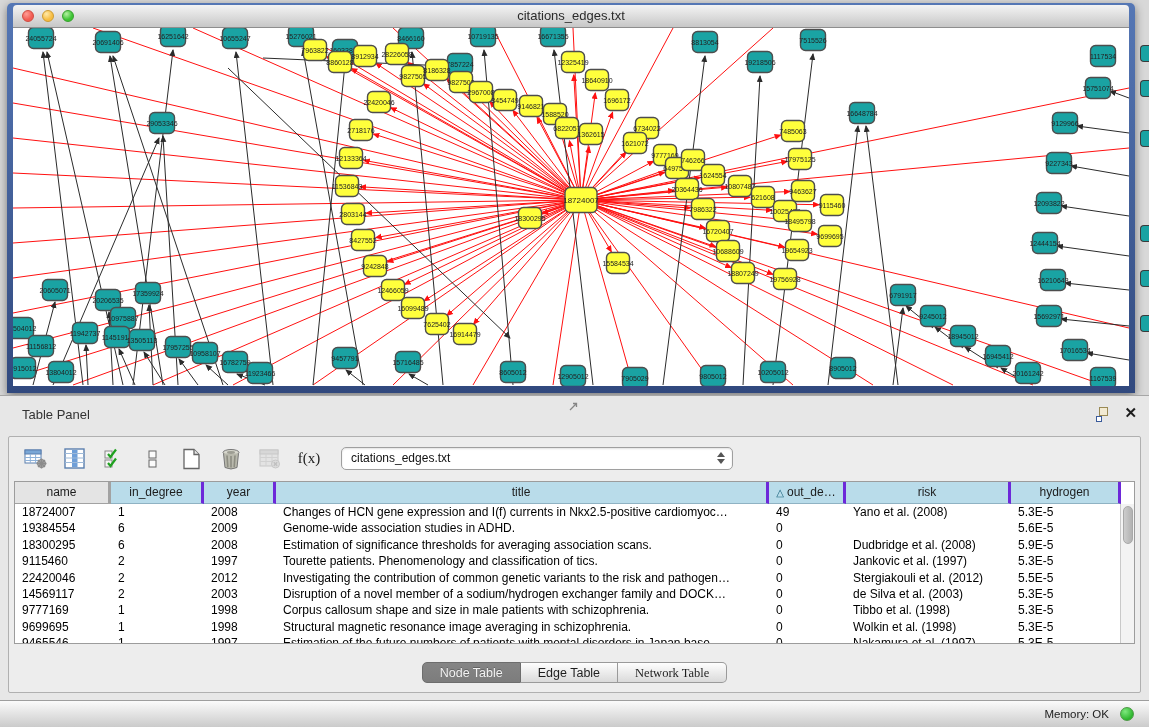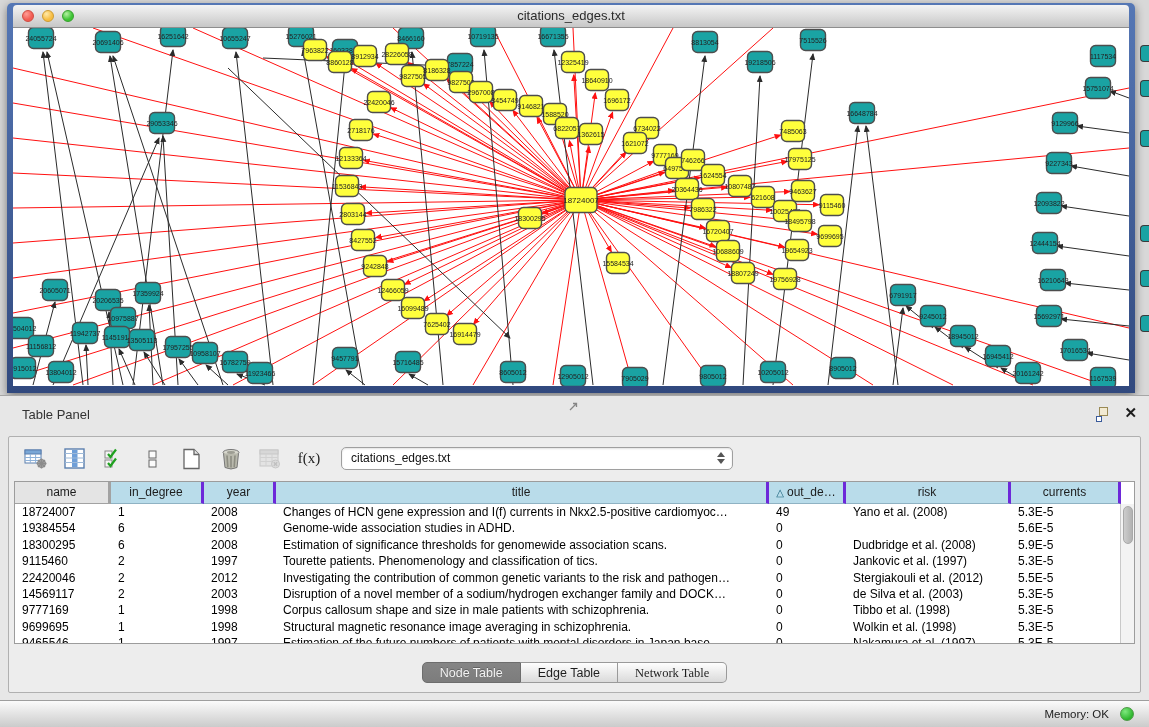--- a/index.html
+++ b/index.html
@@ -576,21 +576,21 @@
     </div>
 
     <div class="grid">
       <div class="thead" id="thead">
           <div class="th gray" style="width: 96px;">name</div>
           <div class="th blue" style="width: 93px;">in_degree</div>
           <div class="th blue" style="width: 72px;">year</div>
           <div class="th blue" style="width: 493px; text-align: center;">title</div>
           <div class="th blue" style="width: 77px;"><span class="sort-glyph">△</span>out_de…</div>
           <div class="th blue" style="width: 165px;">risk</div>
-          <div class="th blue" style="width: 110px;">currents</div>
+          <div class="th blue" style="width: 110px;">hydrogen</div>
         </div>
       <div class="tbody" id="tbody">
           <div class="tr">
             <div class="td" style="width: 96px;">18724007</div>
             <div class="td" style="width: 93px;">1</div>
             <div class="td" style="width: 72px;">2008</div>
             <div class="td" style="width: 493px;">Changes of HCN gene expression and I(f) currents in Nkx2.5-positive cardiomyoc…</div>
             <div class="td" style="width: 77px;">49</div>
             <div class="td" style="width: 165px;">Yano et al. (2008)</div>
             <div class="td" style="width: 110px;">5.3E-5</div>
@@ -601,21 +601,21 @@
             <div class="td" style="width: 72px;">2009</div>
             <div class="td" style="width: 493px;">Genome-wide association studies in ADHD.</div>
             <div class="td" style="width: 77px;">0</div>
             <div class="td" style="width: 165px; margin-top: 20px;">Franke et al. (2009)</div>
             <div class="td" style="width: 110px;">5.6E-5</div>
           </div>
           <div class="tr">
             <div class="td" style="width: 96px;">18300295</div>
             <div class="td" style="width: 93px;">6</div>
             <div class="td" style="width: 72px;">2008</div>
-            <div class="td" style="width: 493px;">Estimation of significance thresholds for genomewide association scans.</div>
+            <div class="td" style="width: 493px;">Estimation of significance thresholds for averaging association scans.</div>
             <div class="td" style="width: 77px;">0</div>
             <div class="td" style="width: 165px;">Dudbridge et al. (2008)</div>
             <div class="td" style="width: 110px;">5.9E-5</div>
           </div>
           <div class="tr">
             <div class="td" style="width: 96px;">9115460</div>
             <div class="td" style="width: 93px;">2</div>
             <div class="td" style="width: 72px;">1997</div>
             <div class="td" style="width: 493px;">Tourette patients. Phenomenology and classification of tics.</div>
             <div class="td" style="width: 77px;">0</div>

